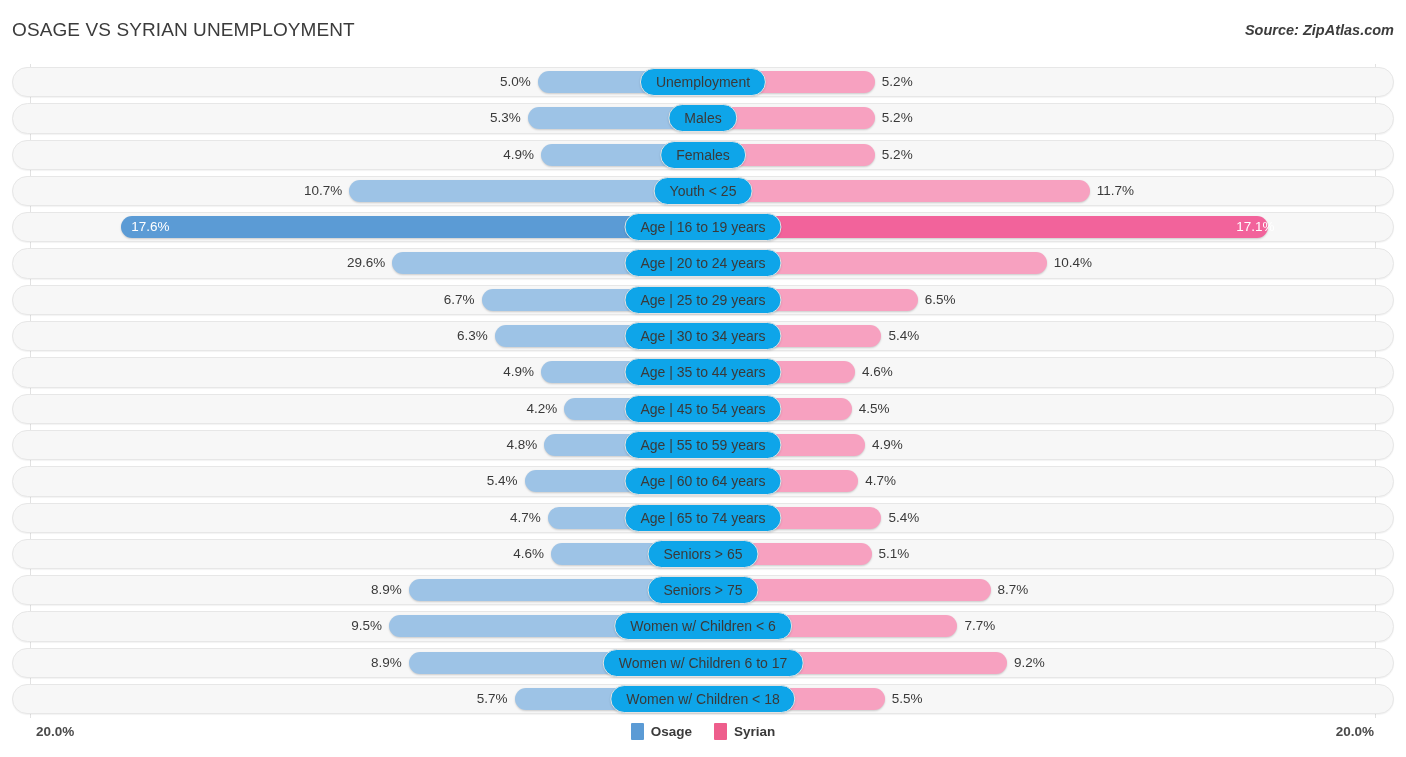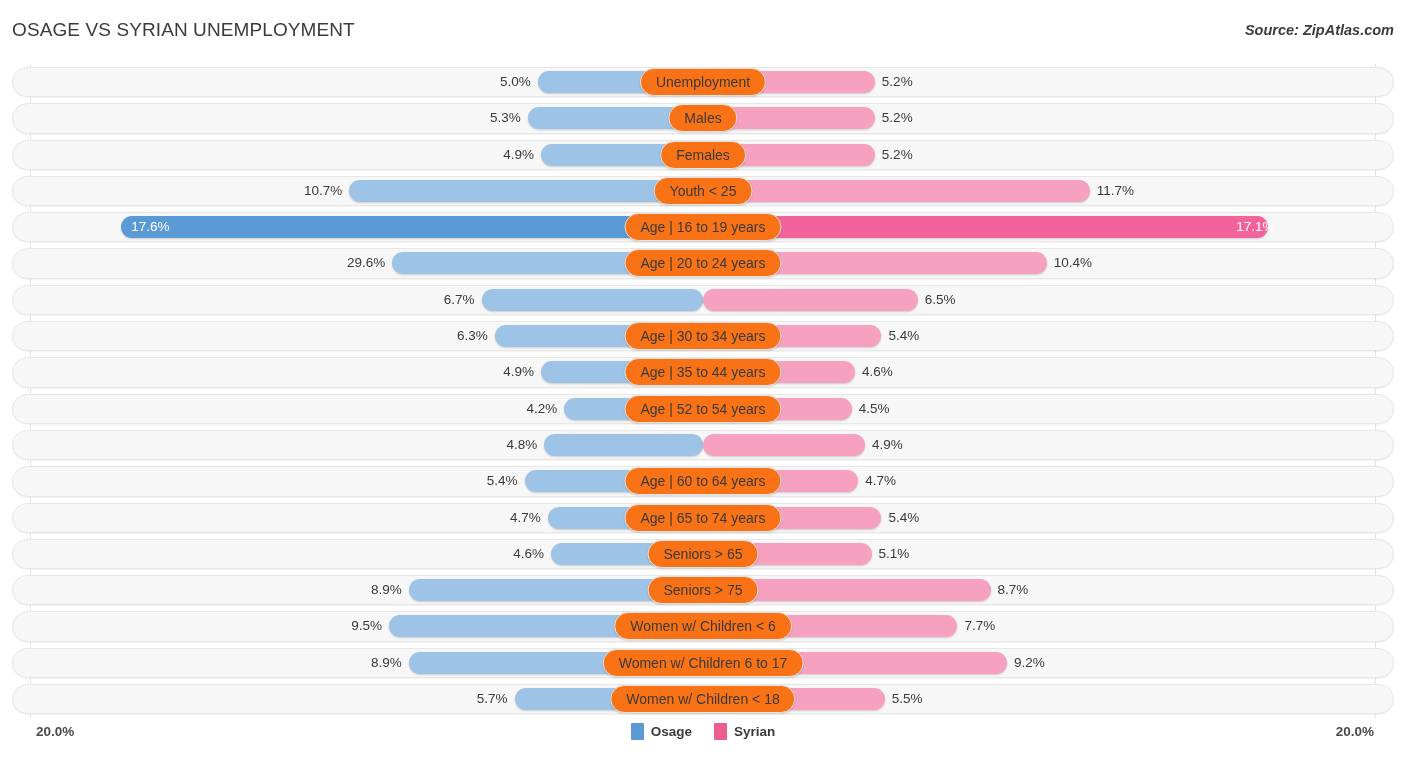--- a/index.html
+++ b/index.html
@@ -86,21 +86,21 @@
 
   
   .cat {
     position: absolute;
     top: 4px;
     left: 50%;
     transform: translateX(-50%);
     height: 28px;
     line-height: 27px;
     padding: 0 15px;
-    background: #f97316;
+    background: #0ea5e9;
     border: 1px solid #e3e3e3;
     border-radius: 15px;
     font-size: 14px;
     color: #3a3a3a;
     white-space: nowrap;
     box-shadow: 0 1px 2px rgba(0,0,0,.13);
     z-index: 3;
   }
 
   
@@ -179,20 +179,21 @@
         <div class="bar right normal" style="width: 343.72px;"></div>
         <div class="val right" style="left: 1053.72px;">10.4%</div>
         <div class="cat">Age | 20 to 24 years</div>
       </div>
       <div class="row">
         <div class="track"></div>
         <div class="bar left normal" style="width: 221.435px;"></div>
         <div class="val left" style="right: 931.435px;">6.7%</div>
         <div class="bar right normal" style="width: 214.825px;"></div>
         <div class="val right" style="left: 924.825px;">6.5%</div>
+        <div class="cat">Age | 25 to 29 years</div>
       </div>
       <div class="row">
         <div class="track"></div>
         <div class="bar left normal" style="width: 208.215px;"></div>
         <div class="val left" style="right: 918.215px;">6.3%</div>
         <div class="bar right normal" style="width: 178.47px;"></div>
         <div class="val right" style="left: 888.47px;">5.4%</div>
         <div class="cat">Age | 30 to 34 years</div>
       </div>
       <div class="row">
@@ -202,28 +203,29 @@
         <div class="bar right normal" style="width: 152.03px;"></div>
         <div class="val right" style="left: 862.03px;">4.6%</div>
         <div class="cat">Age | 35 to 44 years</div>
       </div>
       <div class="row">
         <div class="track"></div>
         <div class="bar left normal" style="width: 138.81px;"></div>
         <div class="val left" style="right: 848.81px;">4.2%</div>
         <div class="bar right normal" style="width: 148.725px;"></div>
         <div class="val right" style="left: 858.725px;">4.5%</div>
-        <div class="cat">Age | 52 to 54 years</div>
+        <div class="cat">Age | 45 to 54 years</div>
       </div>
       <div class="row">
         <div class="track"></div>
         <div class="bar left normal" style="width: 158.64px;"></div>
         <div class="val left" style="right: 868.64px;">4.8%</div>
         <div class="bar right normal" style="width: 161.945px;"></div>
         <div class="val right" style="left: 871.945px;">4.9%</div>
+        <div class="cat">Age | 55 to 59 years</div>
       </div>
       <div class="row">
         <div class="track"></div>
         <div class="bar left normal" style="width: 178.47px;"></div>
         <div class="val left" style="right: 888.47px;">5.4%</div>
         <div class="bar right normal" style="width: 155.335px;"></div>
         <div class="val right" style="left: 865.335px;">4.7%</div>
         <div class="cat">Age | 60 to 64 years</div>
       </div>
       <div class="row">

